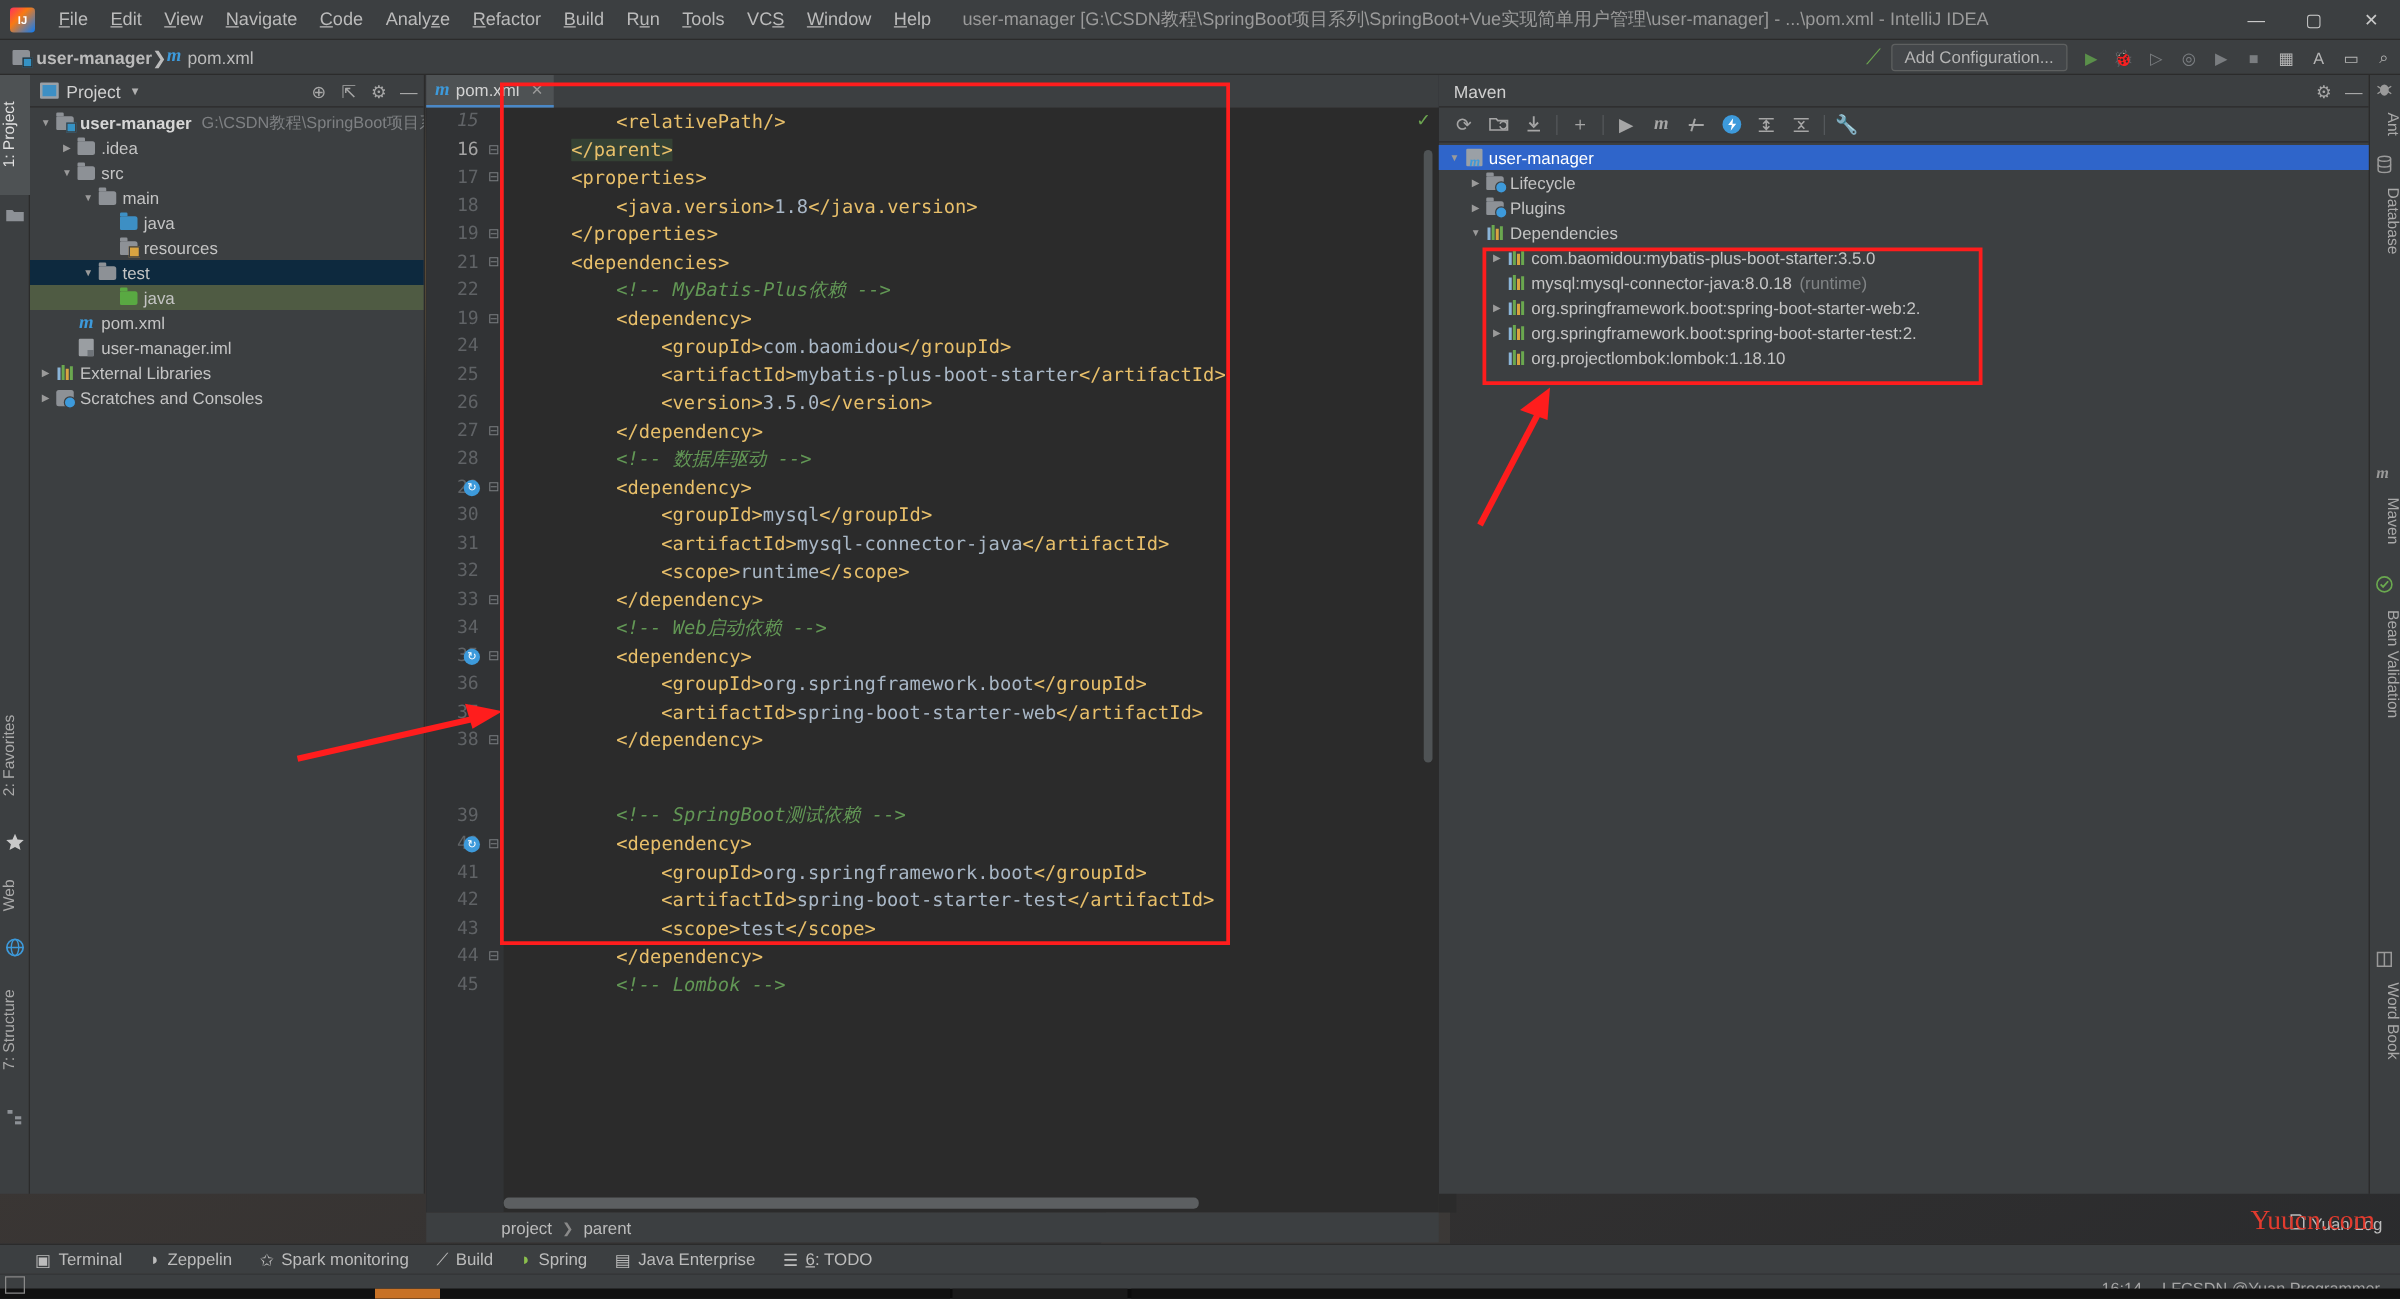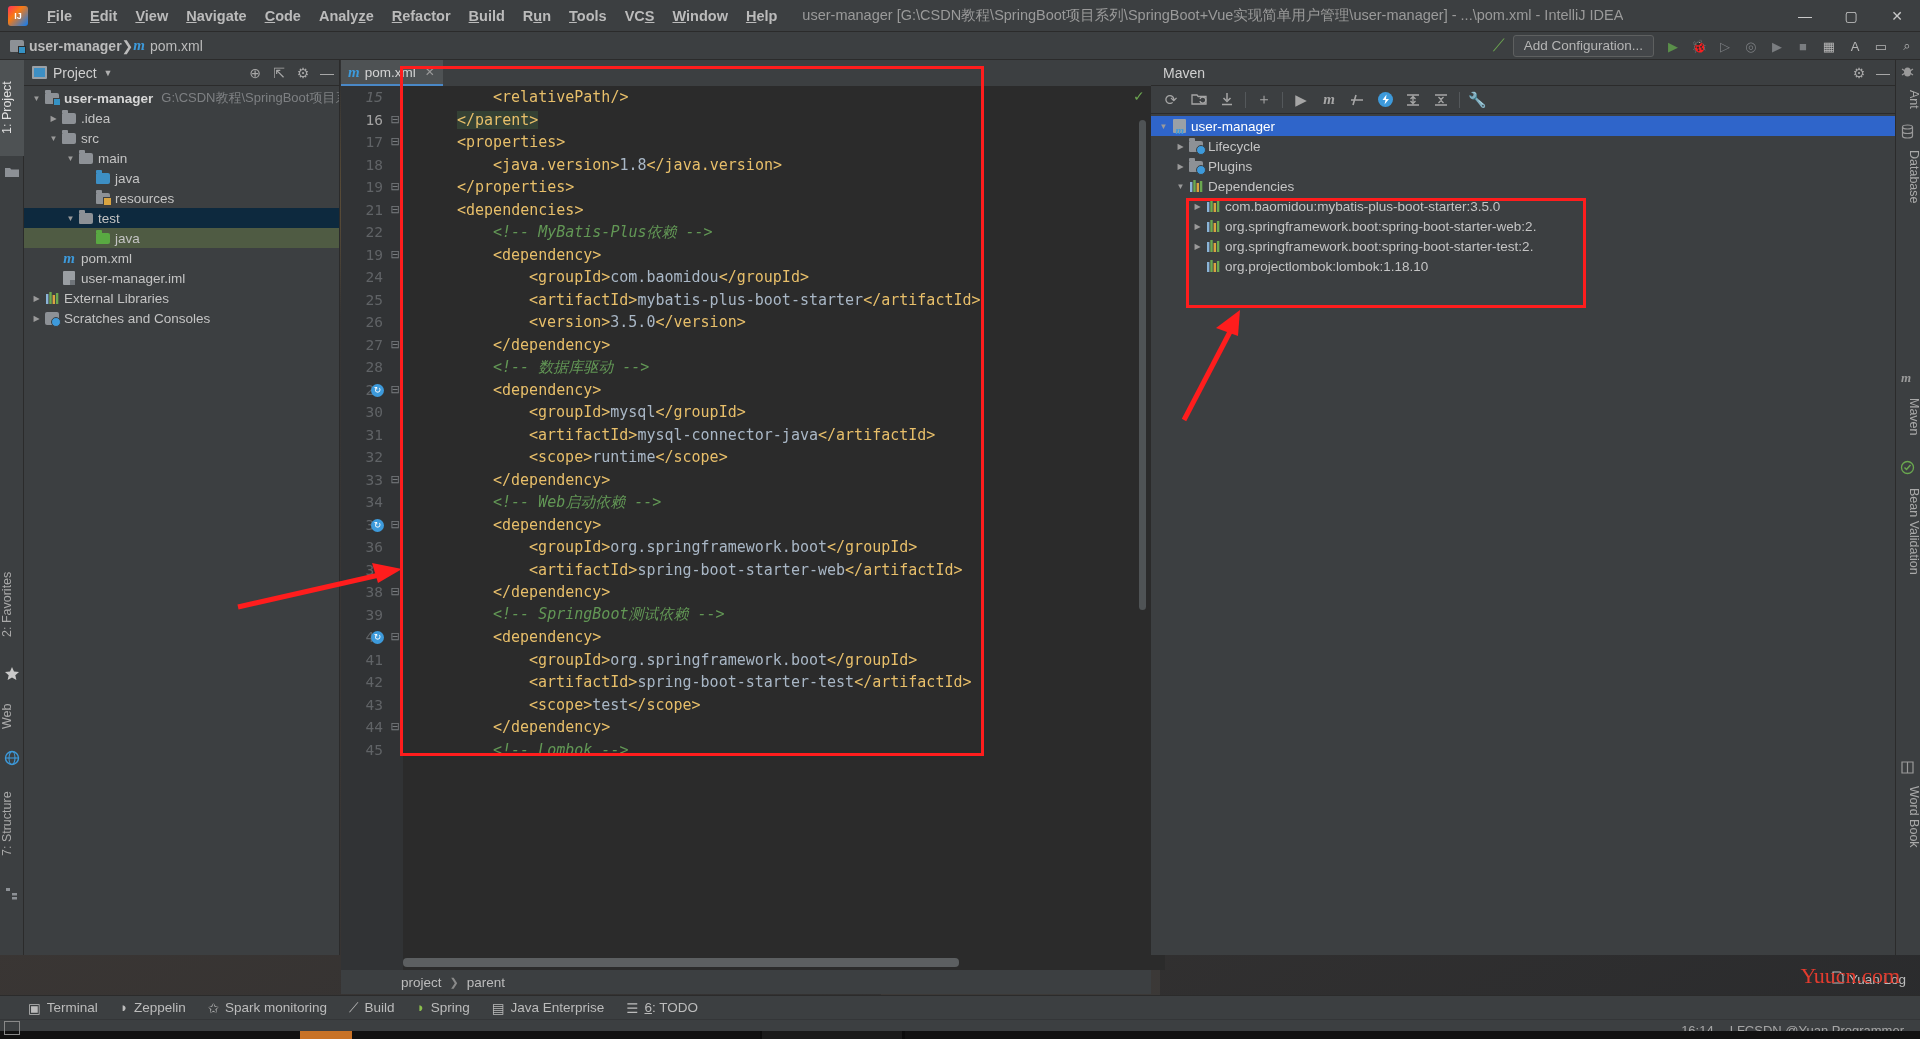--- a/index.html
+++ b/index.html
@@ -19,21 +19,21 @@
   }
   .ij-logo {
     width: 20px; height: 20px; margin-left: 8px; margin-right: 10px;
     border-radius: 3px; position: relative; flex: 0 0 auto;
     background: linear-gradient(135deg,#fe315d 0%,#f97a12 38%,#087cfa 100%);
   }
   .ij-logo::after {
     content: "IJ"; position: absolute; left: 0; top: 0; right: 0; bottom: 0;
     color: #fff; font-size: 9px; font-weight: bold; line-height: 20px; text-align: center;
   }
-  .menubar { display: flex; align-items: center; font-weight: bold; }
+  .menubar { display: flex; align-items: center; }
   .menu-item {
     padding: 4px 9px; font-size: 14.5px; color: #bbbbbb; white-space: nowrap; cursor: default;
   }
   .menu-item .mn { text-decoration: underline; }
   .win-title {
     margin-left: 16px; font-size: 14.5px; color: #9a9a9a; white-space: nowrap;
     overflow: hidden; max-width: 840px;
   }
   .win-ctrls {
     position: absolute; right: 0; top: 0; height: 32px; display: flex; align-items: center;
@@ -648,21 +648,21 @@
       </div>
       <div style="position: relative; height: 22.5px;">
         <span class="lnum" style="top: 3px;">37</span>
         <div class="cline" style="padding-left: 188px;"><span class="tag">&lt;artifactId&gt;</span><span class="txt">spring-boot-starter-web</span><span class="tag">&lt;/artifactId&gt;</span></div>
       </div>
       <div style="position: relative; height: 22.5px;">
         <span class="lnum" style="top: 3px;">38</span>
         <span class="fmark" style="top: 4px;">⊟</span>
         <div class="cline" style="padding-left: 152px;"><span class="tag">&lt;/dependency&gt;</span></div>
       </div>
-      <div style="position: relative; height: 22.5px;">
+      <div style="position: relative; height: 22.5px; margin-top: 38px;">
         <span class="lnum" style="top: 3px;">39</span>
         <div class="cline" style="padding-left: 152px;"><span class="cmt">&lt;!-- SpringBoot测试依赖 --&gt;</span></div>
       </div>
       <div style="position: relative; height: 22.5px;">
         <span class="lnum" style="top: 3px;">40</span>
         <span class="gicon" style="top: 5px;">↻</span>
         <span class="fmark" style="top: 4px;">⊟</span>
         <div class="cline" style="padding-left: 152px;"><span class="tag">&lt;dependency&gt;</span></div>
       </div>
       <div style="position: relative; height: 22.5px;">
@@ -788,20 +788,33 @@
           <svg width="14" height="12" viewBox="0 0 14 12">
             <rect x="1" y="2" width="2.4" height="10" fill="#8ab4d8"></rect>
             <rect x="4.3" y="0" width="2.4" height="12" fill="#6aa84f"></rect>
             <rect x="7.6" y="3" width="2.4" height="9" fill="#d9a441"></rect>
             <rect x="10.899999999999999" y="1" width="2.4" height="11" fill="#6aa84f"></rect>
           </svg>
         </span>
         <span class="tlabel">com.baomidou:mybatis-plus-boot-starter:3.5.0</span>
       </div>
       <div class="mrow" style="padding-left: 40px;">
+        <span class="tw empty">▶</span>
+        <span class="ti">
+          <svg width="14" height="12" viewBox="0 0 14 12">
+            <rect x="1" y="2" width="2.4" height="10" fill="#8ab4d8"></rect>
+            <rect x="4.3" y="0" width="2.4" height="12" fill="#6aa84f"></rect>
+            <rect x="7.6" y="3" width="2.4" height="9" fill="#d9a441"></rect>
+            <rect x="10.899999999999999" y="1" width="2.4" height="11" fill="#6aa84f"></rect>
+          </svg>
+        </span>
+        <span class="tlabel">mysql:mysql-connector-java:8.0.18</span>
+        <span class="dim2">(runtime)</span>
+      </div>
+      <div class="mrow" style="padding-left: 40px;">
         <span class="tw">▶</span>
         <span class="ti">
           <svg width="14" height="12" viewBox="0 0 14 12">
             <rect x="1" y="2" width="2.4" height="10" fill="#8ab4d8"></rect>
             <rect x="4.3" y="0" width="2.4" height="12" fill="#6aa84f"></rect>
             <rect x="7.6" y="3" width="2.4" height="9" fill="#d9a441"></rect>
             <rect x="10.899999999999999" y="1" width="2.4" height="11" fill="#6aa84f"></rect>
           </svg>
         </span>
         <span class="tlabel">org.springframework.boot:spring-boot-starter-web:2.</span>

